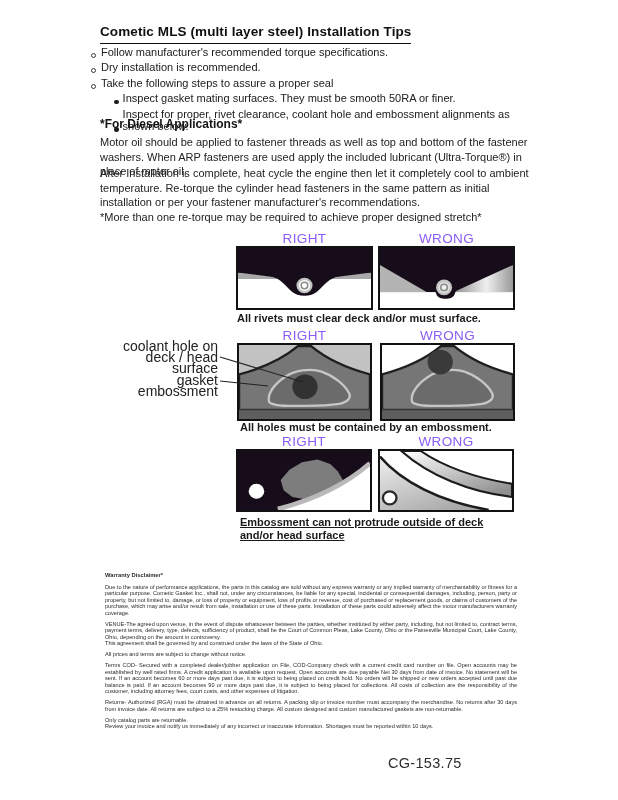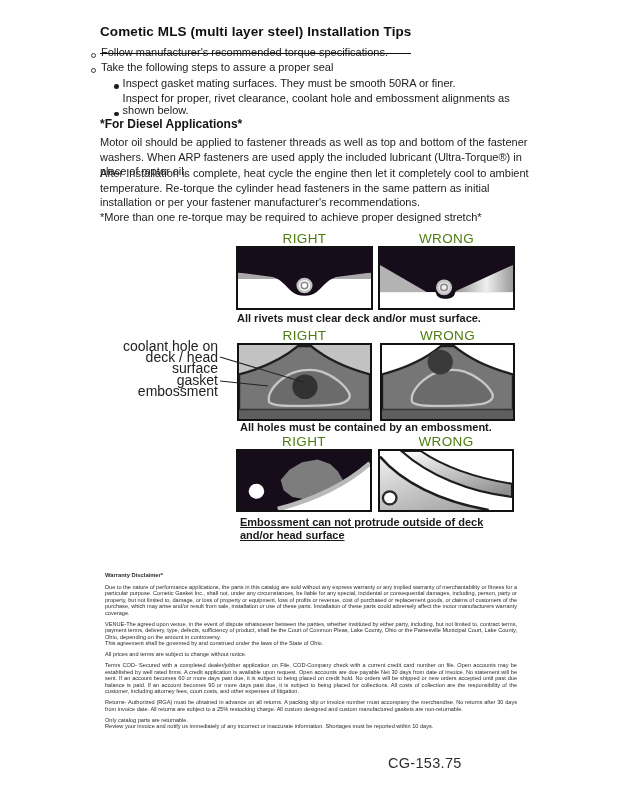--- a/index.html
+++ b/index.html
@@ -6,37 +6,37 @@
   html,body { background:#ffffff; }
   body {
     width:618px; height:800px; position:relative; overflow:hidden;
     font-family:"Liberation Sans", sans-serif; color:#1f1f1f;
   }
   .page { position:absolute; inset:0; background:#fff; }
 
   .title {
     position:absolute; left:100px; top:24px;
     font-size:13.5px; font-weight:bold; color:#101010;
-    border-bottom:1.6px solid #101010; padding-bottom:14px; letter-spacing:.1px;
+    border-bottom:1.6px solid #101010; padding-bottom:4px; letter-spacing:.1px;
   }
 
   .bullets { position:absolute; left:91px; top:46px; width:448px; font-size:11px; color:#202020; }
   .bullet-row { display:flex; align-items:flex-end; margin-bottom:3.4px; line-height:12px; }
   .mark-circle { flex:0 0 auto; width:5px; height:5px; border:1px solid #3a3a3a; border-radius:50%; margin:3px 5px 0 0; }
   .sub { margin-left:23px; }
   .mark-dot { flex:0 0 auto; width:4.6px; height:4.6px; background:#1c1c1c; border-radius:50%; margin:3.4px 4px 0 0; }
 
   .diesel-heading { position:absolute; left:100px; top:117px; font-size:12px; font-weight:bold; color:#141414; }
   .para { position:absolute; left:100px; width:438px; font-size:11px; line-height:14.6px; color:#222; }
   .p1 { top:135px; }
   .p2 { top:166px; }
   .p3 { top:210px; }
 
   .diag-col { position:absolute; }
-  .diag-label { text-align:center; font-size:13.5px; letter-spacing:.4px; color:#4d7c0f; height:14px; line-height:13px; }
+  .diag-label { text-align:center; font-size:13.5px; letter-spacing:.4px; color:#8b5cf6; height:14px; line-height:13px; }
   .diag-box { border:2.5px solid #121212; background:#fff; }
   .diag-box svg { display:block; width:100%; height:100%; }
   .h64 { width:137px; height:64px; }
   .h78 { width:135px; height:78px; }
   .h63 { width:136px; height:63px; }
 
   .caption { position:absolute; font-size:11px; font-weight:bold; color:#1a1a1a; line-height:13px; }
   .cap1 { left:237px; top:312px; width:290px; }
   .cap2 { left:240px; top:421px; width:290px; }
   .cap3 { left:240px; top:516px; width:260px;text-decoration:underline; }
@@ -57,20 +57,24 @@
 <body>
 
 <div class="page">
 
   <h1 class="title">Cometic MLS (multi layer steel) Installation Tips</h1>
 
   <div class="bullets">
     <div class="bullet-row">
       <span class="mark-circle"></span>
       <span>Follow manufacturer's recommended torque specifications.</span>
+    </div>
+    <div class="bullet-row">
+      <span class="mark-circle"></span>
+      <span>Dry installation is recommended.</span>
     </div>
     <div class="bullet-row">
       <span class="mark-circle"></span>
       <span>Take the following steps to assure a proper seal</span>
     </div>
     <div class="bullet-row sub">
       <span class="mark-dot"></span>
       <span>Inspect gasket mating surfaces.  They must be smooth 50RA or finer.</span>
     </div>
     <div class="bullet-row sub">

